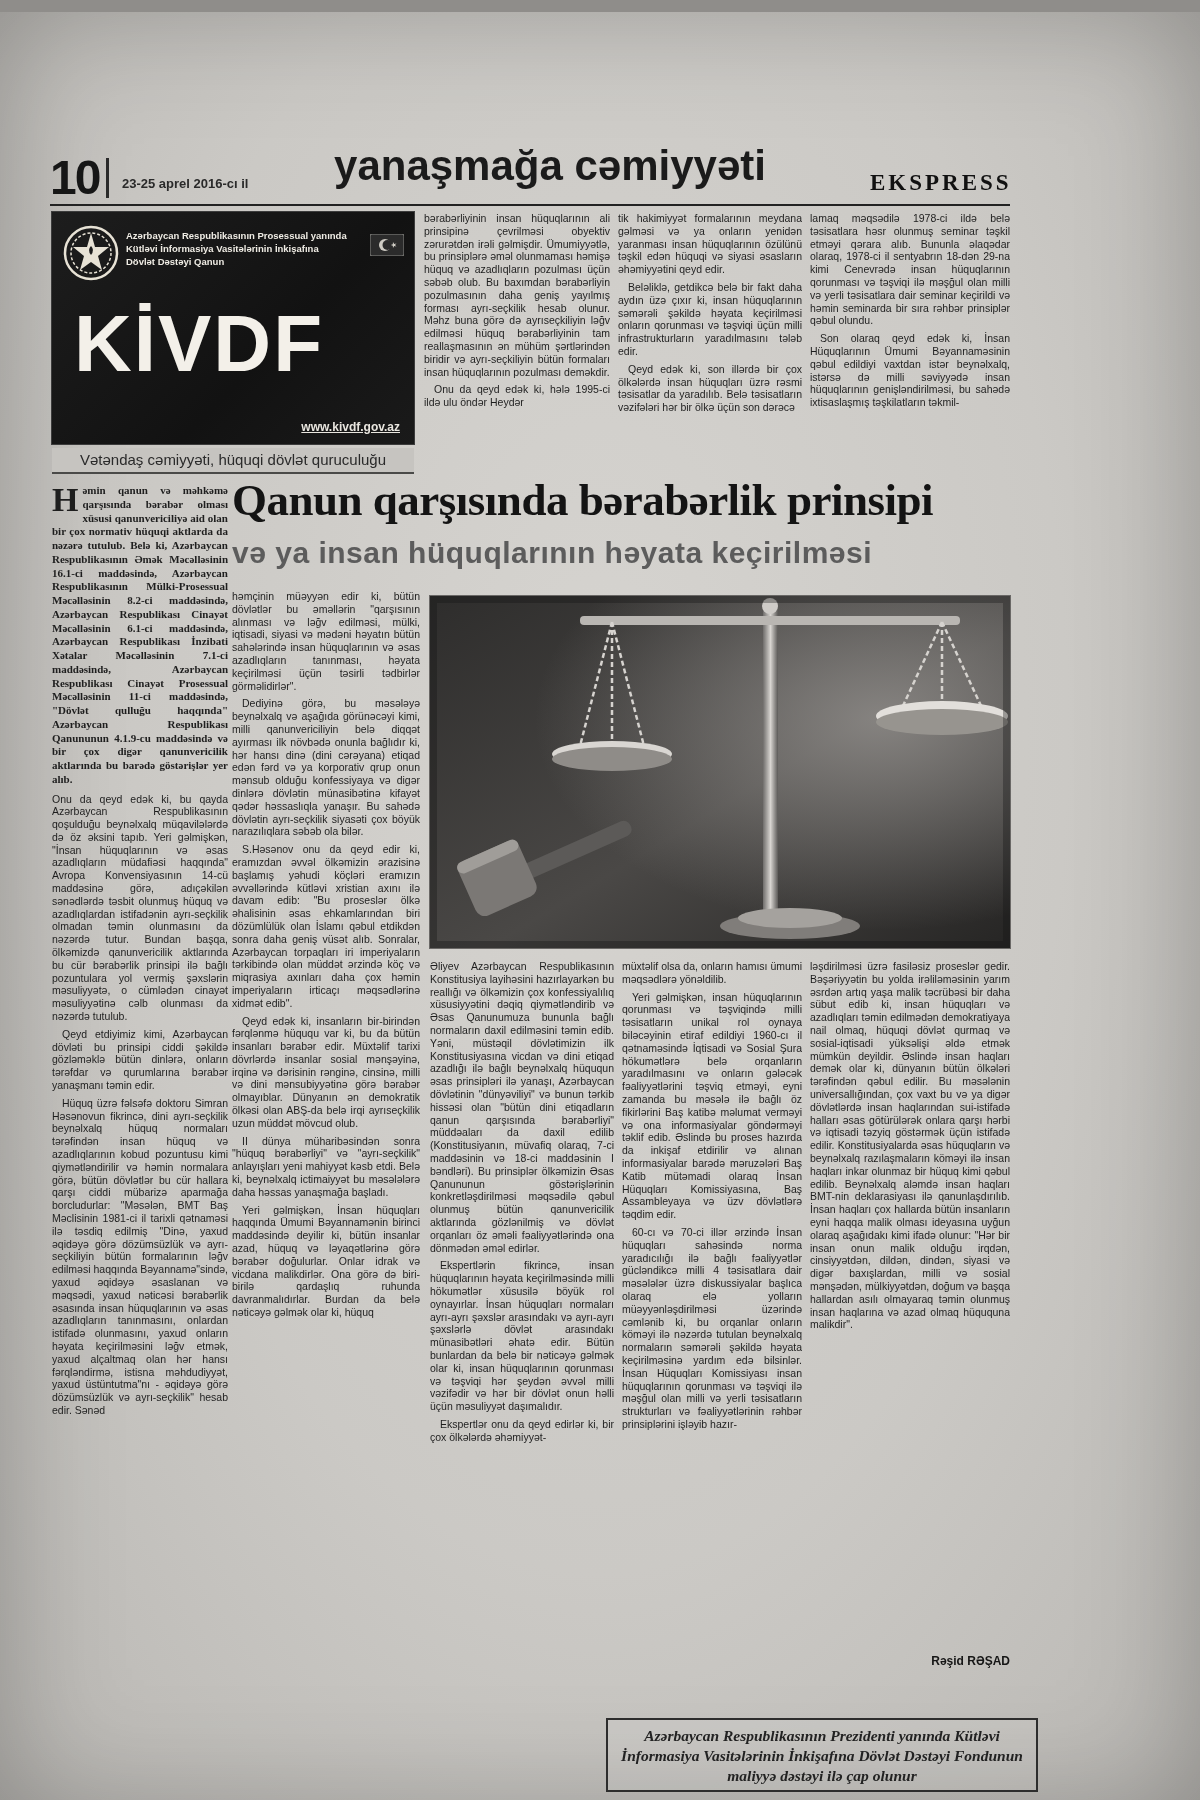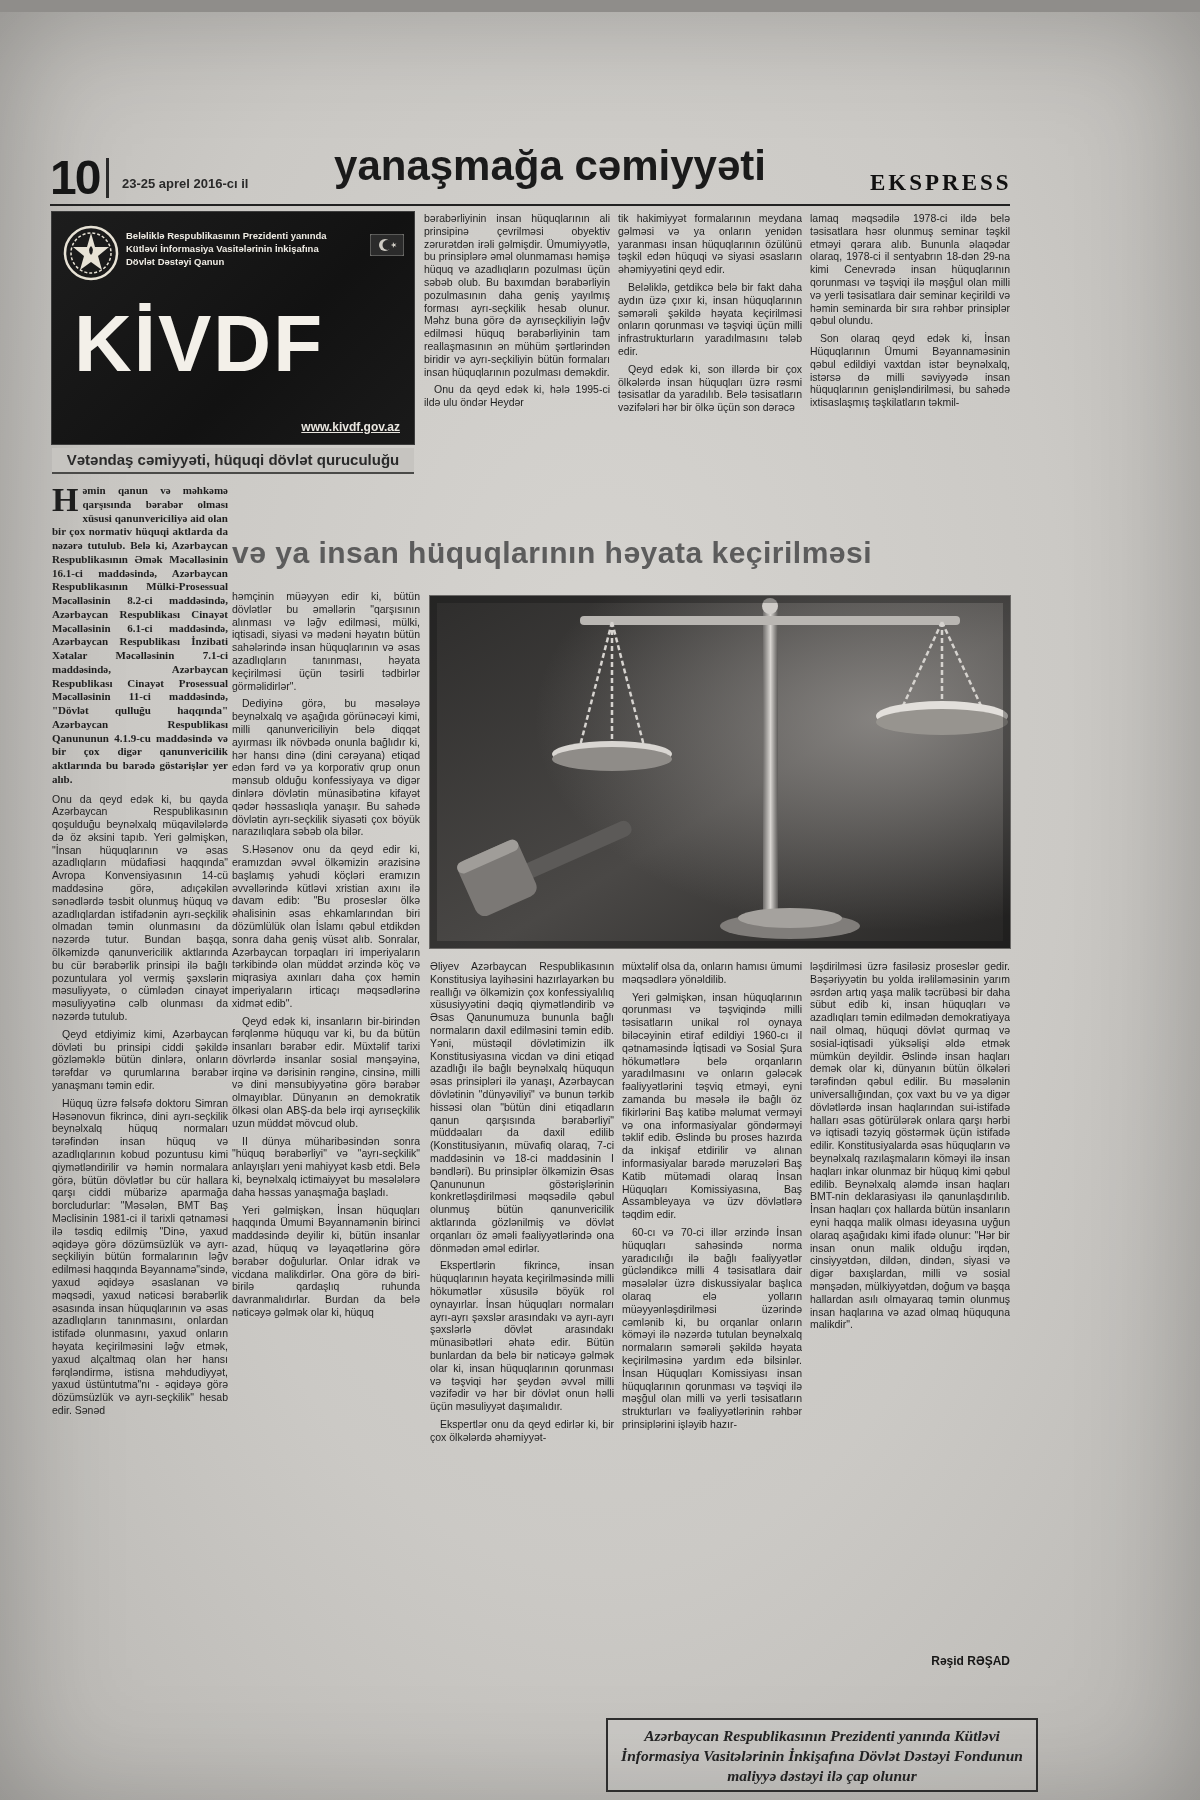--- a/index.html
+++ b/index.html
@@ -27,21 +27,21 @@
     box-shadow:0 0 0 1px #3c3c3c;
   }
   .kivdf-top{position:absolute;left:10px;top:12px;right:10px;display:flex;align-items:flex-start;}
   .emblem{flex:0 0 58px;}
   .org-lines{flex:1;padding:6px 4px 0 6px;font-size:9.5px;font-weight:700;line-height:1.35;color:#efece4;}
   .flag{flex:0 0 34px;margin-top:10px;}
   .kivdf-acronym{position:absolute;left:22px;top:86px;font-size:80px;font-weight:800;letter-spacing:2px;color:#f3f0e9;font-family:"Liberation Sans",sans-serif;}
   .kivdf-site{position:absolute;right:14px;bottom:10px;font-size:12px;font-weight:700;color:#e9e6df;text-decoration:underline;}
   .kivdf-caption{
     position:absolute;left:52px;top:436px;width:362px;height:24px;
-    font-size:15px;font-weight:700;color:#2a2a2a;text-align:center;
+    font-size:15px;font-weight:400;color:#2a2a2a;text-align:center;
     border-bottom:2px solid #4a4a48;background:#c6c4c0;line-height:24px;
   }
   
   .headline{position:absolute;left:232px;top:462px;width:780px;margin:0;
     font-family:"Liberation Serif",serif;font-size:45px;font-weight:700;color:#141414;letter-spacing:-0.5px;}
   .subhead{position:absolute;left:232px;top:524px;width:780px;margin:0;
     font-size:30px;font-weight:700;color:#5c5c5c;letter-spacing:0.5px;}
   
   .col{position:absolute;font-size:10.5px;line-height:1.22;text-align:justify;color:#1e1e1e;overflow:hidden;}
   .col p{margin:0 0 5px;text-indent:10px;}
@@ -84,21 +84,21 @@
     <div class="kivdf-top">
       <span class="emblem">
         <svg width="58" height="58" viewBox="0 0 58 58">
           <circle cx="29" cy="29" r="26" fill="none" stroke="#e7e2d5" stroke-width="2.5"></circle>
           <circle cx="29" cy="29" r="20" fill="none" stroke="#e7e2d5" stroke-width="1.5" stroke-dasharray="3 2"></circle>
           <polygon points="29,9 33,23 47,23 36,32 40,46 29,38 18,46 22,32 11,23 25,23" fill="#e7e2d5"></polygon>
           <path d="M29 22 q4 4 0 9 q-4 -5 0 -9 Z" fill="#1d1d1d"></path>
         </svg>
       </span>
       <span class="org-lines">
-        <span>Beləliklə Respublikasının Prezidenti yanında</span><br>
+        <span>Azərbaycan Respublikasının Prosessual yanında</span><br>
         <span>Kütləvi İnformasiya Vasitələrinin İnkişafına</span><br>
         <span>Dövlət Dəstəyi Qanun</span>
       </span>
       <span class="flag">
         <svg width="34" height="22" viewBox="0 0 34 22">
           <rect x="0" y="0" width="34" height="22" rx="2" fill="#2b2b2b" stroke="#8a8a86"></rect>
           <circle cx="15" cy="11" r="6" fill="#cfccc4"></circle>
           <circle cx="17.5" cy="11" r="5" fill="#2b2b2b"></circle>
           <polygon points="23,8 24.2,10 26.5,9.4 25,11 26.5,12.6 24.2,12 23,14 22.8,11.8 20.8,11 22.8,10.2" fill="#cfccc4"></polygon>
         </svg>
@@ -116,20 +116,21 @@
   <div class="col top2">
       <p>tik hakimiyyət formalarının meydana gəlməsi və ya onların yenidən yaranması insan hüquqlarının özülünü təşkil edən hüquqi və siyasi əsasların əhəmiyyətini qeyd edir.</p>
       <p>Beləliklə, getdikcə belə bir fakt daha aydın üzə çıxır ki, insan hüquqlarının səmərəli şəkildə həyata keçirilməsi onların qorunması və təşviqi üçün milli infrastrukturların yaradılmasını tələb edir.</p>
       <p>Qeyd edək ki, son illərdə bir çox ölkələrdə insan hüquqları üzrə rəsmi təsisatlar da yaradılıb. Belə təsisatların vəzifələri hər bir ölkə üçün son dərəcə</p>
     </div>
   <div class="col top3">
       <p>lamaq məqsədilə 1978-ci ildə belə təsisatlara həsr olunmuş seminar təşkil etməyi qərara alıb. Bununla əlaqədar olaraq, 1978-ci il sentyabrın 18-dən 29-na kimi Cenevrədə insan hüquqlarının qorunması və təşviqi ilə məşğul olan milli və yerli təsisatlara dair seminar keçirildi və həmin seminarda bir sıra rəhbər prinsiplər qəbul olundu.</p>
       <p>Son olaraq qeyd edək ki, İnsan Hüquqlarının Ümumi Bəyannaməsinin qəbul edildiyi vaxtdan istər beynəlxalq, istərsə də milli səviyyədə insan hüquqlarının genişləndirilməsi, bu sahədə ixtisaslaşmış təşkilatların təkmil-</p>
     </div>
 
+  <h1 class="headline">Qanun qarşısında bərabərlik prinsipi</h1>
   <h2 class="subhead">və ya insan hüquqlarının həyata keçirilməsi</h2>
 
   <div class="col leftcol">
     <div class="lead">Həmin qanun və məhkəmə qarşısında bərabər olması xüsusi qanunvericiliyə aid olan bir çox normativ hüquqi aktlarda da nəzərə tutulub. Belə ki, Azərbaycan Respublikasının Əmək Məcəlləsinin 16.1-ci maddəsində, Azərbaycan Respublikasının Mülki-Prosessual Məcəlləsinin 8.2-ci maddəsində, Azərbaycan Respublikası Cinayət Məcəlləsinin 6.1-ci maddəsində, Azərbaycan Respublikası İnzibati Xətalar Məcəlləsinin 7.1-ci maddəsində, Azərbaycan Respublikası Cinayət Prosessual Məcəlləsinin 11-ci maddəsində, "Dövlət qulluğu haqqında" Azərbaycan Respublikası Qanununun 4.1.9-cu maddəsində və bir çox digər qanunvericilik aktlarında bu barədə göstərişlər yer alıb.</div>
     <div>
         <p>Onu da qeyd edək ki, bu qayda Azərbaycan Respublikasının qoşulduğu beynəlxalq müqavilələrdə də öz əksini tapıb. Yeri gəlmişkən, "İnsan hüquqlarının və əsas azadlıqların müdafiəsi haqqında" Avropa Konvensiyasının 14-cü maddəsinə görə, adıçəkilən sənədlərdə təsbit olunmuş hüquq və azadlıqlardan istifadənin ayrı-seçkilik olmadan təmin olunmasını da nəzərdə tutur. Bundan başqa, ölkəmizdə qanunvericilik aktlarında bu cür bərabərlik prinsipi ilə bağlı pozuntulara yol vermiş şəxslərin məsuliyyətə, o cümlədən cinayət məsuliyyətinə cəlb olunması da nəzərdə tutulub.</p>
         <p>Qeyd etdiyimiz kimi, Azərbaycan dövləti bu prinsipi ciddi şəkildə gözləməklə bütün dinlərə, onların tərəfdar və qurumlarına bərabər yanaşmanı təmin edir.</p>
         <p>Hüquq üzrə fəlsəfə doktoru Simran Həsənovun fikrincə, dini ayrı-seçkilik beynəlxalq hüquq normaları tərəfindən insan hüquq və azadlıqlarının kobud pozuntusu kimi qiymətləndirilir və həmin normalara görə, bütün dövlətlər bu cür hallara qarşı ciddi mübarizə aparmağa borcludurlar: "Məsələn, BMT Baş Məclisinin 1981-ci il tarixli qətnaməsi ilə təsdiq edilmiş "Dinə, yaxud əqidəyə görə dözümsüzlük və ayrı-seçkiliyin bütün formalarının ləğv edilməsi haqqında Bəyannamə"sində, yaxud əqidəyə əsaslanan və məqsədi, yaxud nəticəsi bərabərlik əsasında insan hüquqlarının və əsas azadlıqların tanınmasını, onlardan istifadə olunmasını, yaxud onların həyata keçirilməsini ləğv etmək, yaxud alçaltmaq olan hər hansı fərqləndirmə, istisna məhdudiyyət, yaxud üstüntutma"nı - əqidəyə görə dözümsüzlük və ayrı-seçkilik" hesab edir. Sənəd</p>
       </div>
   </div>

